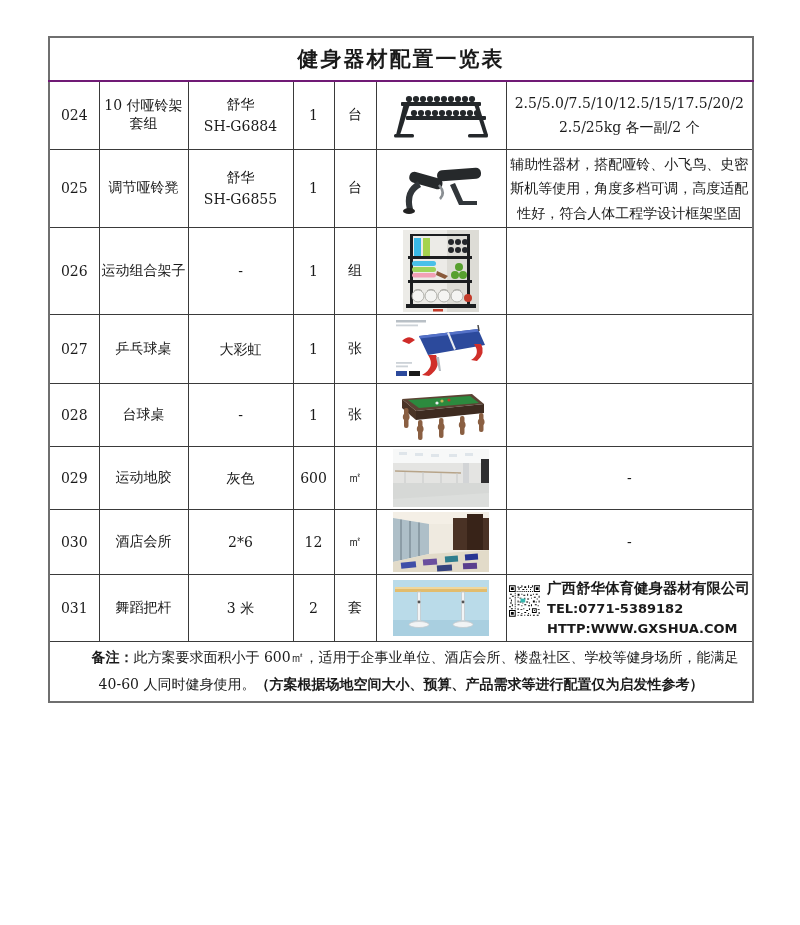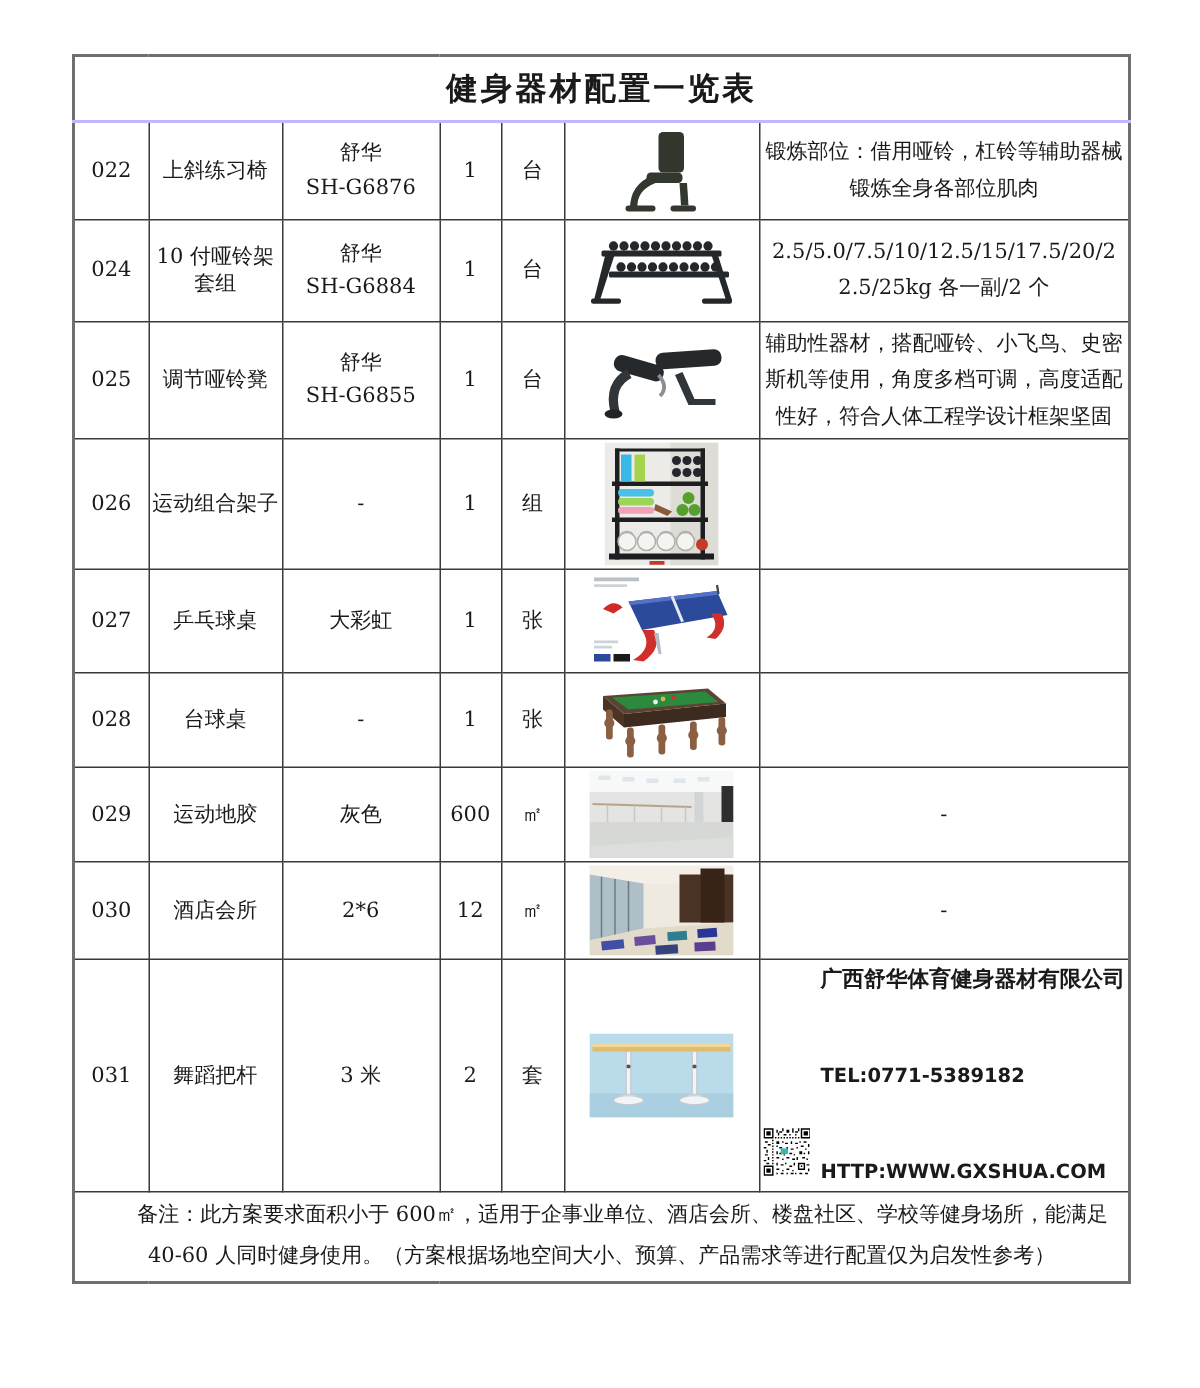--- a/index.html
+++ b/index.html
@@ -10,37 +10,37 @@
   .sheet{position:absolute;left:48px;top:36px;width:704px;}
   table.main{
     border-collapse:collapse;table-layout:fixed;width:704px;
     border:2px solid #6f6f6f;
   }
   table.main td,table.main th{
     border:1px solid #3a3a3a;vertical-align:middle;text-align:center;
     font-weight:normal;font-size:14px;overflow:hidden;padding:2px;
   }
   tr.title-row td{
-    font-size:21px;font-weight:bold;letter-spacing:2px;border-bottom:2px solid #c4b5fd;text-align:center;
+    font-size:21px;font-weight:bold;letter-spacing:2px;border-bottom:2px solid #701a75;text-align:center;
   }
   tr.header-row th{font-weight:bold;font-size:14px;}
   td.model{white-space:pre-line;line-height:1.6;}
   td.remark{text-align:left;padding:4px 8px;line-height:1.75;font-size:13.5px;word-break:break-all;}
   td.remark.center{text-align:center;word-break:normal;}
   td.imgcell{padding:2px;}
   .imgwrap{display:flex;align-items:center;justify-content:center;}
-  .company{display:flex;align-items:flex-end;gap:7px;padding:1px 0;}
+  .company{display:flex;align-items:flex-start;gap:7px;padding:1px 0;}
   .company .lines{text-align:left;font-family:"DejaVu Sans","Liberation Sans",sans-serif;}
   .company .c-name{font-weight:bold;font-size:14.5px;line-height:1.45;white-space:nowrap;}
-  .company .c-tel,.company .c-web{font-weight:bold;font-size:13px;line-height:1.5;margin-top:44px;}
+  .company .c-tel,.company .c-web{font-weight:bold;font-size:13px;line-height:1.5;}
   td.footnote{
     text-align:left;padding:6px 12px 6px 12px;font-size:14.5px;line-height:1.95;
   }
   td.footnote p{margin:0;text-indent:2em;}
-  .b-hei{font-family:"DejaVu Sans","Liberation Sans",sans-serif;font-weight:normal;}
+  .b-hei{font-family:"DejaVu Sans","Liberation Sans",sans-serif;font-weight:bold;}
   svg{display:block;}
 </style>
 </head>
 <body>
 
 <div class="sheet">
 <table class="main">
   <colgroup>
     <col style="width:50px">
         <col style="width:89px">
@@ -51,43 +51,20 @@
         <col style="width:247px">
   </colgroup>
 
   <tbody>
         <tr class="title-row" style="height:44px">
     <td colspan="7">健身器材配置一览表</td>
   </tr>
 
 
 
-  <tr style="height:65px">
-    <td>022</td>
-    <td>上斜练习椅</td>
-    <td class="model">舒华
-SH-G6876</td>
-    <td>1</td>
-    <td>台</td>
-    <td class="imgcell">
-            <div class="imgwrap">
-      <svg width="52" height="56" viewBox="0 0 52 56">
-                <g fill="#33382f">
-        <rect x="24" y="2" width="17" height="27" rx="3"></rect>
-                  <rect x="16" y="29" width="24" height="7" rx="3"></rect>
-        <path d="M22 36 q-13 5 -12 17 l-5 0 q0 -16 15 -22 z"></path>
-                  <rect x="2" y="51" width="20" height="4" rx="2"></rect>
-        <path d="M38 36 l5 0 1 15 -5 0 z"></path>
-                  <rect x="32" y="51" width="17" height="4" rx="2"></rect>
-      </g>
-              </svg>
-    </div>
-          </td>
-    <td class="remark">锻炼部位：借用哑铃，杠铃等辅助器械锻炼全身各部位肌肉</td>
-  </tr>
 
 
   <tr style="height:68px">
     <td>024</td>
     <td>10 付哑铃架套组</td>
     <td class="model">舒华
 SH-G6884</td>
     <td>1</td>
     <td>台</td>
     <td class="imgcell">

